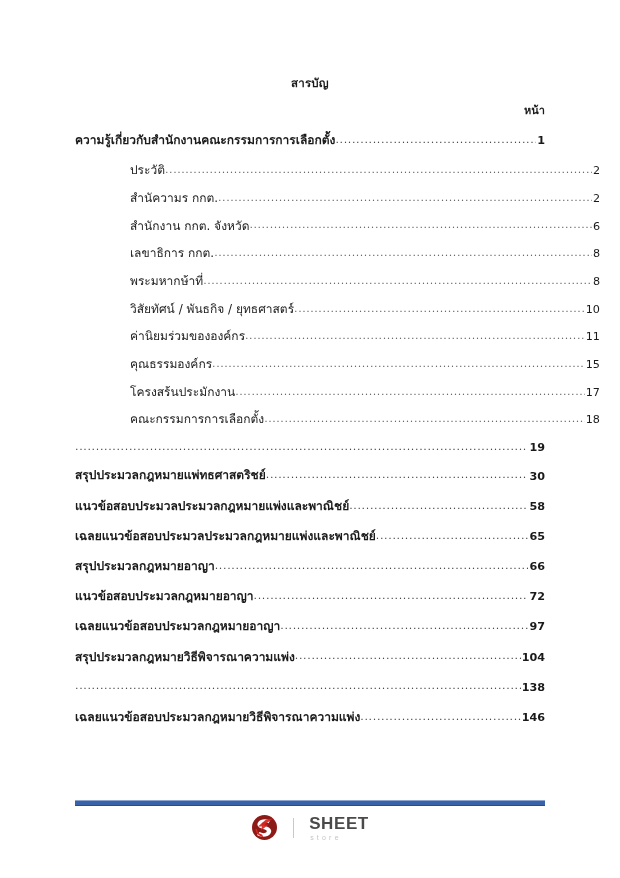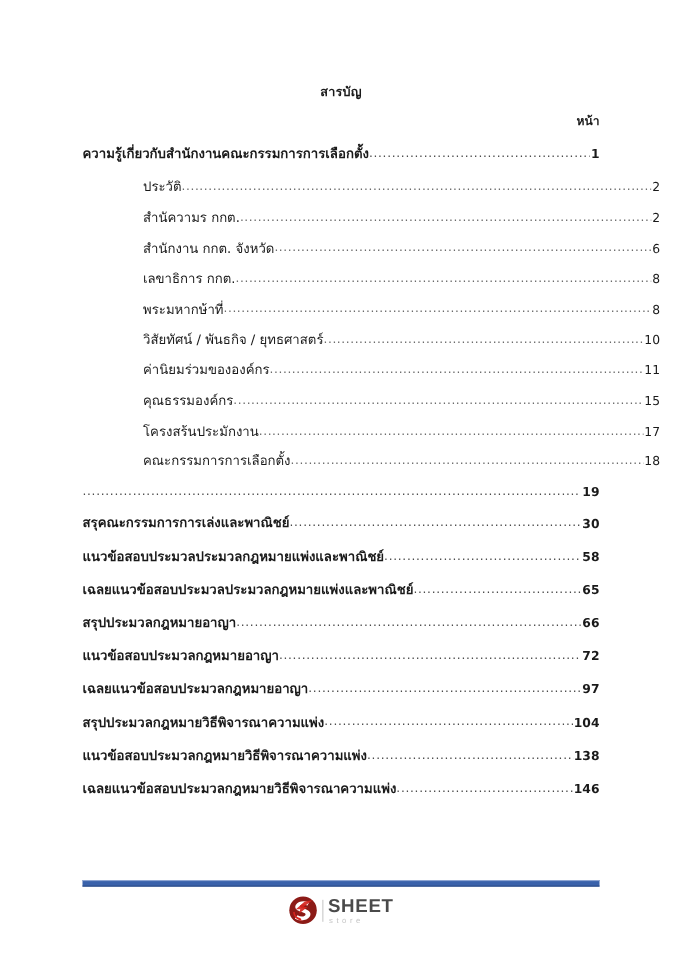--- a/index.html
+++ b/index.html
@@ -145,21 +145,21 @@
   }
 
   .footer-logo {
     position: absolute;
     left: 0;
     top: 814px;
     width: 620px;
     display: flex;
     align-items: center;
     justify-content: center;
-    gap: 4px;
+    gap: 15px;
   }
 
   .logo-mark {
     position: relative;
     width: 27px;
     height: 27px;
     flex: 0 0 auto;
   }
   .logo-mark svg { display: block; }
 
@@ -281,21 +281,21 @@
         </div>
       </div>
       <div class="toc-entry lvl1 wrapped">
         <div class="toc-row">
           <span class="toc-leader"></span>
           <span class="toc-page" style="font-weight: 700;">19</span>
         </div>
       </div>
       <div class="toc-entry lvl1 gap-lg">
         <div class="toc-row">
-          <span class="toc-label">สรุคณะกรรมการการเล่งและพาณิชย์</span>
+          <span class="toc-label">สรุปประมวลกฎหมายแพ่ทธศาสตริชย์</span>
           <span class="toc-leader"></span>
           <span class="toc-page">30</span>
         </div>
       </div>
       <div class="toc-entry lvl1 gap-lg">
         <div class="toc-row">
           <span class="toc-label">แนวข้อสอบประมวลประมวลกฎหมายแพ่งและพาณิชย์</span>
           <span class="toc-leader"></span>
           <span class="toc-page">58</span>
         </div>
@@ -330,21 +330,20 @@
       </div>
       <div class="toc-entry lvl1 gap-lg">
         <div class="toc-row">
           <span class="toc-label">สรุปประมวลกฎหมายวิธีพิจารณาความแพ่ง</span>
           <span class="toc-leader"></span>
           <span class="toc-page">104</span>
         </div>
       </div>
       <div class="toc-entry lvl1 gap-lg">
         <div class="toc-row">
-          <span class="toc-label">แนวข้อสอบประมวลกฎหมายวิธีพิจารณาความแพ่ง</span>
           <span class="toc-leader"></span>
           <span class="toc-page">138</span>
         </div>
       </div>
       <div class="toc-entry lvl1 gap-lg">
         <div class="toc-row">
           <span class="toc-label">เฉลยแนวข้อสอบประมวลกฎหมายวิธีพิจารณาความแพ่ง</span>
           <span class="toc-leader"></span>
           <span class="toc-page">146</span>
         </div>

